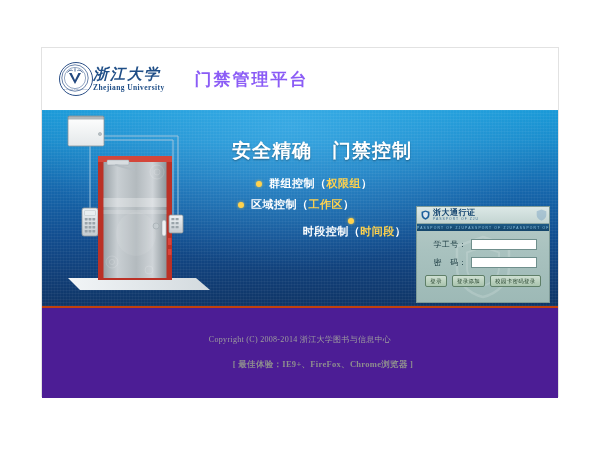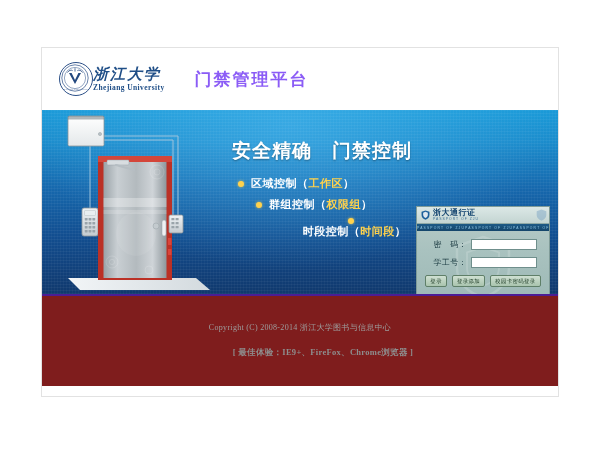--- a/index.html
+++ b/index.html
@@ -281,25 +281,25 @@
     white-space: nowrap;
     cursor: pointer;
     font-family: "Liberation Sans", sans-serif;
     line-height: 1;
   }
 
   
   .footer {
     position: absolute;
     left: 0;
-    top: 246px;
+    top: 258px;
     width: 516px;
     height: 90px;
-    background: #7f1d1d;
-    border-top: 2px solid #4c1d95;
+    background: #4c1d95;
+    border-top: 2px solid #c2410c;
   }
   .footer-inner {
     padding-top: 26px;
     text-align: center;
   }
   .copyright {
     font-family: "Liberation Serif", serif;
     font-size: 8px;
     color: #9e9e9e;
     letter-spacing: .3px;
@@ -435,27 +435,27 @@
           </g>
 
           <rect x="48" y="166" width="4" height="4" fill="#bb3126"></rect>
           <rect x="118" y="166" width="4" height="4" fill="#bb3126"></rect>
         </svg>
       </div>
 
       <div class="headline">安全精确　门禁控制</div>
 
       <div class="bullets">
+        <div class="bullet b2">
+          <span class="dot"></span>
+          <span class="txt"><span>群组控制（</span><span class="hl">权限组</span><span>）</span></span>
+        </div>
         <div class="bullet b1">
           <span class="dot"></span>
           <span class="txt"><span>区域控制（</span><span class="hl">工作区</span><span>）</span></span>
-        </div>
-        <div class="bullet b2">
-          <span class="dot"></span>
-          <span class="txt"><span>群组控制（</span><span class="hl">权限组</span><span>）</span></span>
         </div>
         <div class="bullet b3">
           <span class="dot"></span>
           <span class="txt"><span>时段控制（</span><span class="hl">时间段</span><span>）</span></span>
         </div>
       </div>
 
       <div class="login-card">
 
         <div class="lc-top">
@@ -479,27 +479,27 @@
 
         </div>
 
         <div class="lc-body">
           <svg class="lc-watermark" viewBox="0 0 58 64">
             <path d="M29 2 L55 11 V33 C55 48 43 58.5 29 62 C15 58.5 3 48 3 33 V11 Z" fill="none" stroke="#ffffff" stroke-width="2.4"></path>
             <path d="M29 12 L45 17.5 V33 C45 42 37.5 48.5 29 51 C20.5 48.5 13 42 13 33 V17.5 Z" fill="none" stroke="#ffffff" stroke-width="1.8"></path>
           </svg>
 
           <div class="lc-row">
+            <span class="lc-label">学工号：</span>
+            <input class="lc-input" type="text" placeholder="" style="">
+          </div>
+
+          <div class="lc-row">
             <span class="lc-label">密　码：</span>
             <input class="lc-input" type="password" placeholder="" style="">
-          </div>
-
-          <div class="lc-row">
-            <span class="lc-label">学工号：</span>
-            <input class="lc-input" type="text" placeholder="" style="">
           </div>
 
           <div class="lc-buttons">
             <button class="lc-btn">登录</button>
             <button class="lc-btn">登录添加</button>
             <button class="lc-btn">校园卡密码登录</button>
           </div>
         </div>
       </div>
     </div>

